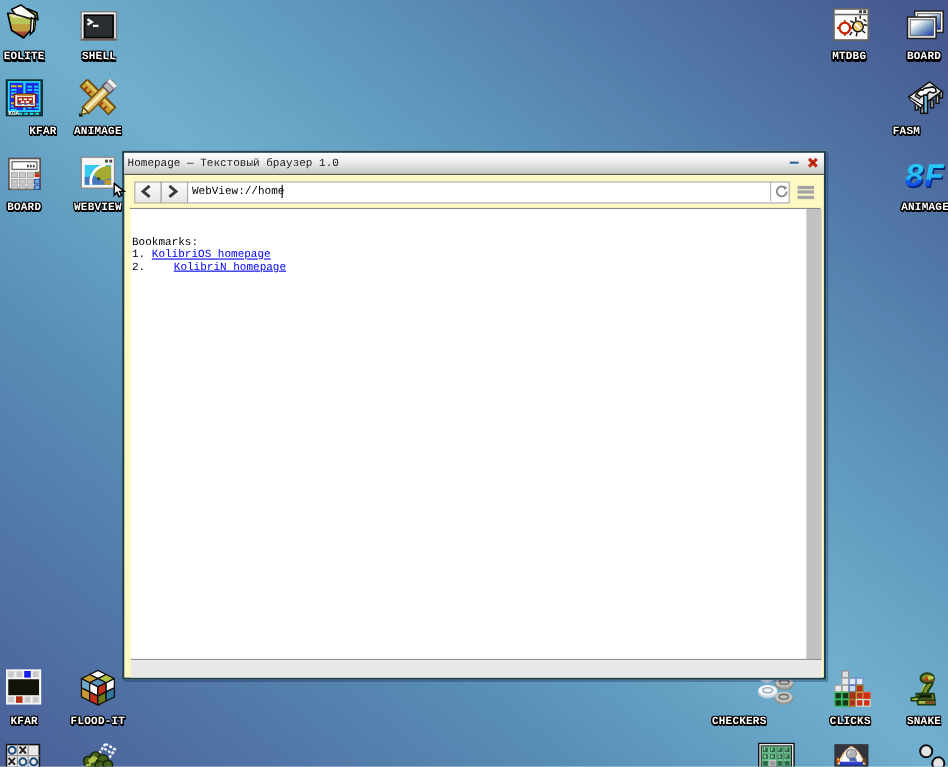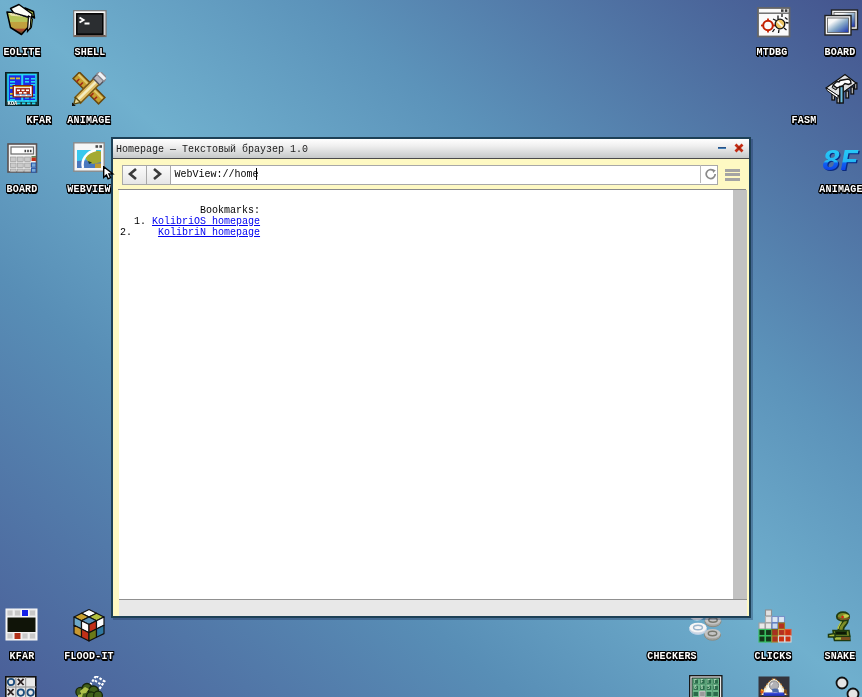--- a/index.html
+++ b/index.html
@@ -222,21 +222,21 @@
     <rect x="27" y="15" width="2.6" height="7" fill="#b8b8b8"></rect>
     <rect x="30.5" y="11" width="2.4" height="6" fill="#b8b8b8"></rect>
   </g>
   <path d="M2 16 L21 2.5 L32 11 L14 24 Z" fill="#ececec" stroke="#111" stroke-width="1.3"></path>
   <path d="M21 4 L30.5 11 L14.5 22.5 L5 16.5 Z" fill="#e0e0e0"></path>
   <path d="M2.5 16 L14 23.5 L14 26.5 L3 18.5 Z" fill="#fff" stroke="#111" stroke-width="1"></path>
   <path d="M9 13 L13 9.5 L15 10 L16 8.5 L24 7 L26.5 8.5 L27 11.5 L24.5 12.5 L21 11.5 L18.5 14 L13 16 Z" fill="#fdfdfd" stroke="#111" stroke-width="1.4"></path>
   <path d="M9 13.5 L13 16 L12 18 L8 15.5 Z" fill="#a8a8a8" stroke="#111" stroke-width="1"></path>
   <rect x="15.8" y="14.5" width="3.4" height="16.5" fill="#6ec2e2" stroke="#111" stroke-width="1.4"></rect>
 </svg>
-<div class="lbl" style="left:804px;top:115px">FASM</div>
+<div class="lbl" style="left:824px;top:115px">FASM</div>
 
 <svg class="abs" style="left:820px;top:144px" width="42" height="30" viewBox="0 0 42 30">
   <defs>
     <linearGradient id="hex" x1="0" y1="0" x2="0" y2="1">
       <stop offset="0" stop-color="#28d2f8"></stop>
         <stop offset="0.5" stop-color="#22b6f4"></stop>
         <stop offset="0.55" stop-color="#1060f0"></stop>
         <stop offset="1" stop-color="#0820e0"></stop>
     </linearGradient>
   </defs>
@@ -441,20 +441,20 @@
   <div class="abs" style="left:612px;top:34px;width:14.5px;height:3.2px;background:#a4a4a4;"></div>
   <div class="abs" style="left:612px;top:38.5px;width:14.5px;height:3.2px;background:#a4a4a4;"></div>
 
   <div class="abs" style="left:5px;top:50px;width:628px;height:1px;background:#8a8a8a;"></div>
 
   <div class="abs" style="left:6px;top:51px;width:613.5px;height:409px;background:#fff;"></div>
   <div class="abs" style="left:619.5px;top:51px;width:14.5px;height:409px;background:#c2c2c2;"></div>
   <div class="abs" style="left:6px;top:460px;width:628px;height:1px;background:#909090;"></div>
   <div class="abs" style="left:6px;top:461px;width:628px;height:16px;background:#e8e8e8;"></div>
 
-  <div class="abs" style="left:7px;top:66px;font:10px 'Liberation Mono',monospace;line-height:11px;color:#000;white-space:pre;text-align:right;">Bookmarks:
+  <div class="abs" style="left:7px;top:77px;font:10px 'Liberation Mono',monospace;line-height:11px;color:#000;white-space:pre;">Bookmarks:
 1. <a style="color:#0000f0;text-decoration:underline;">KolibriOS homepage</a>
 2. <a style="color:#0000f0;text-decoration:underline;padding-left:20px;">KolibriN homepage</a></div>
 </div>
 
 <svg class="abs" style="left:103px;top:166px" width="13" height="15" viewBox="0 0 13 15">
   <path d="M0.7 0.7 L0.7 11.4 L3.4 8.9 L5.1 12.8 L7.6 11.7 L5.9 8 L9.8 7.8 Z" fill="#fff" stroke="#000" stroke-width="1.4"></path>
 </svg>
 
 </body></html>

